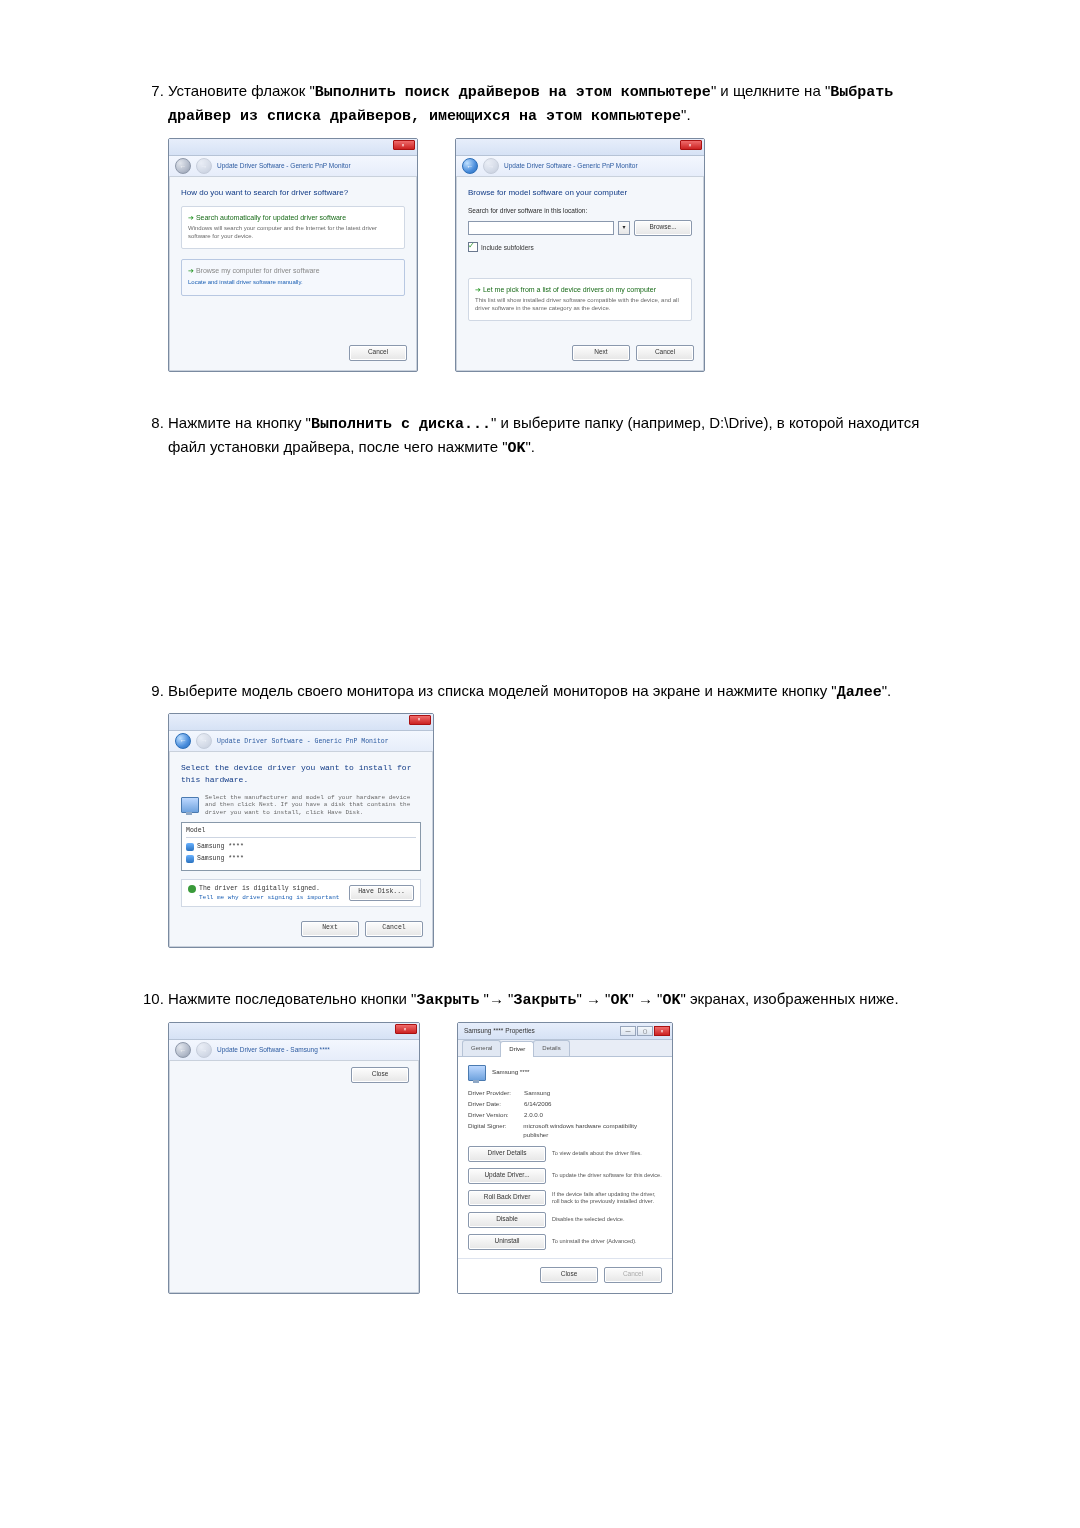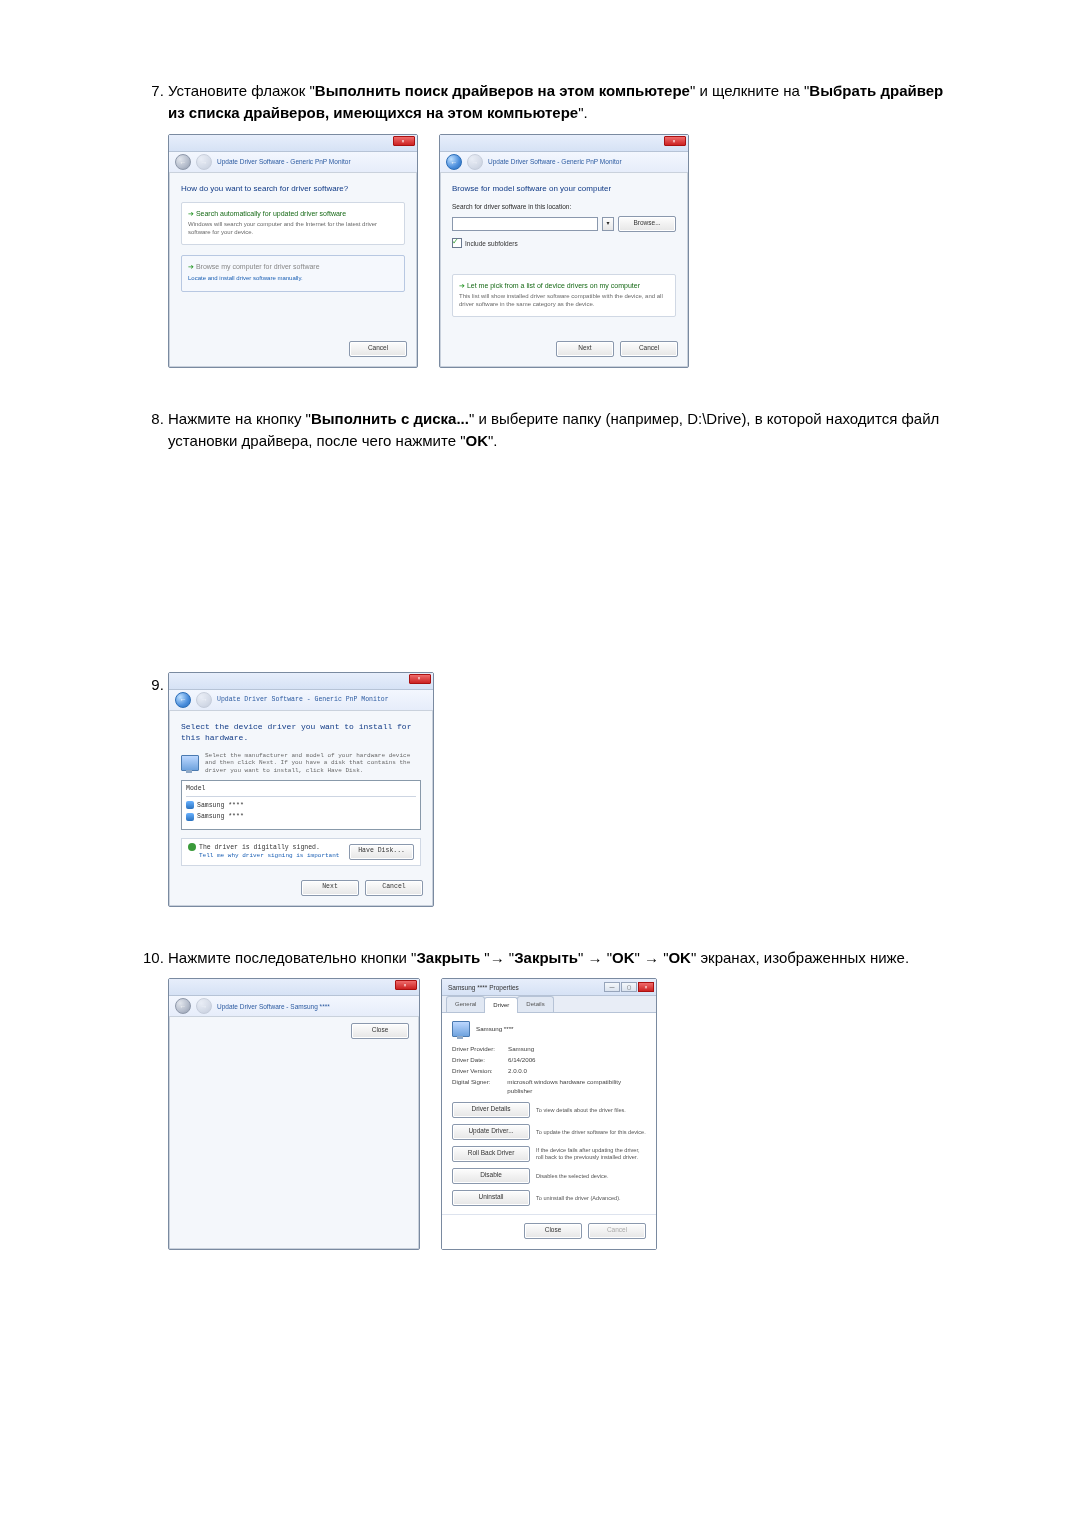--- a/index.html
+++ b/index.html
@@ -20,24 +20,24 @@
   ol.main {
     padding-left: 28px;
     margin: 0;
   }
   ol.main > li {
     margin-bottom: 40px;
   }
   ol.main > li > .step-text {
     margin-bottom: 10px;
   }
-  .b { font-weight: bold; }
+  .b { font-weight: bold; font-family: Liberation Mono, monospace; }
   .shots-row {
     display: flex;
-    gap: 21px;
+    gap: 37px;
     margin-top: 8px;
   }
 
   
   .dialog {
     width: 248px;
     background: #f4f7fb;
     border: 1px solid #7a8aa0;
     border-radius: 2px;
     box-shadow: 0 0 0 1px #c9d1dc inset;
@@ -272,20 +272,23 @@
     </li>
 
     <li>
       <div class="step-text">
         <span>Нажмите на кнопку "</span><span class="b">Выполнить с диска...</span><span>" и выберите папку (например, D:\Drive), в которой находится файл установки драйвера, после чего нажмите "</span><span class="b">OK</span><span>".</span>
       </div>
       <div style="height:170px"></div>
     </li>
 
     <li>
+      <div class="step-text">
+        <span>Выберите модель своего монитора из списка моделей мониторов на экране и нажмите кнопку "</span><span class="b">Далее</span><span>".</span>
+      </div>
       <div class="shots-row">
 
         <div class="dialog" style="width:264px;min-height:218px;font-family:Liberation Mono, monospace;">
           <div class="dialog-head">
             <div class="close-x">×</div>
           </div>
           <div class="crumb-bar">
             <div class="nav-back">←</div>
             <div class="nav-back dim" style="opacity:.4">→</div>
             <div class="crumb-text">Update Driver Software - Generic PnP Monitor</div>

